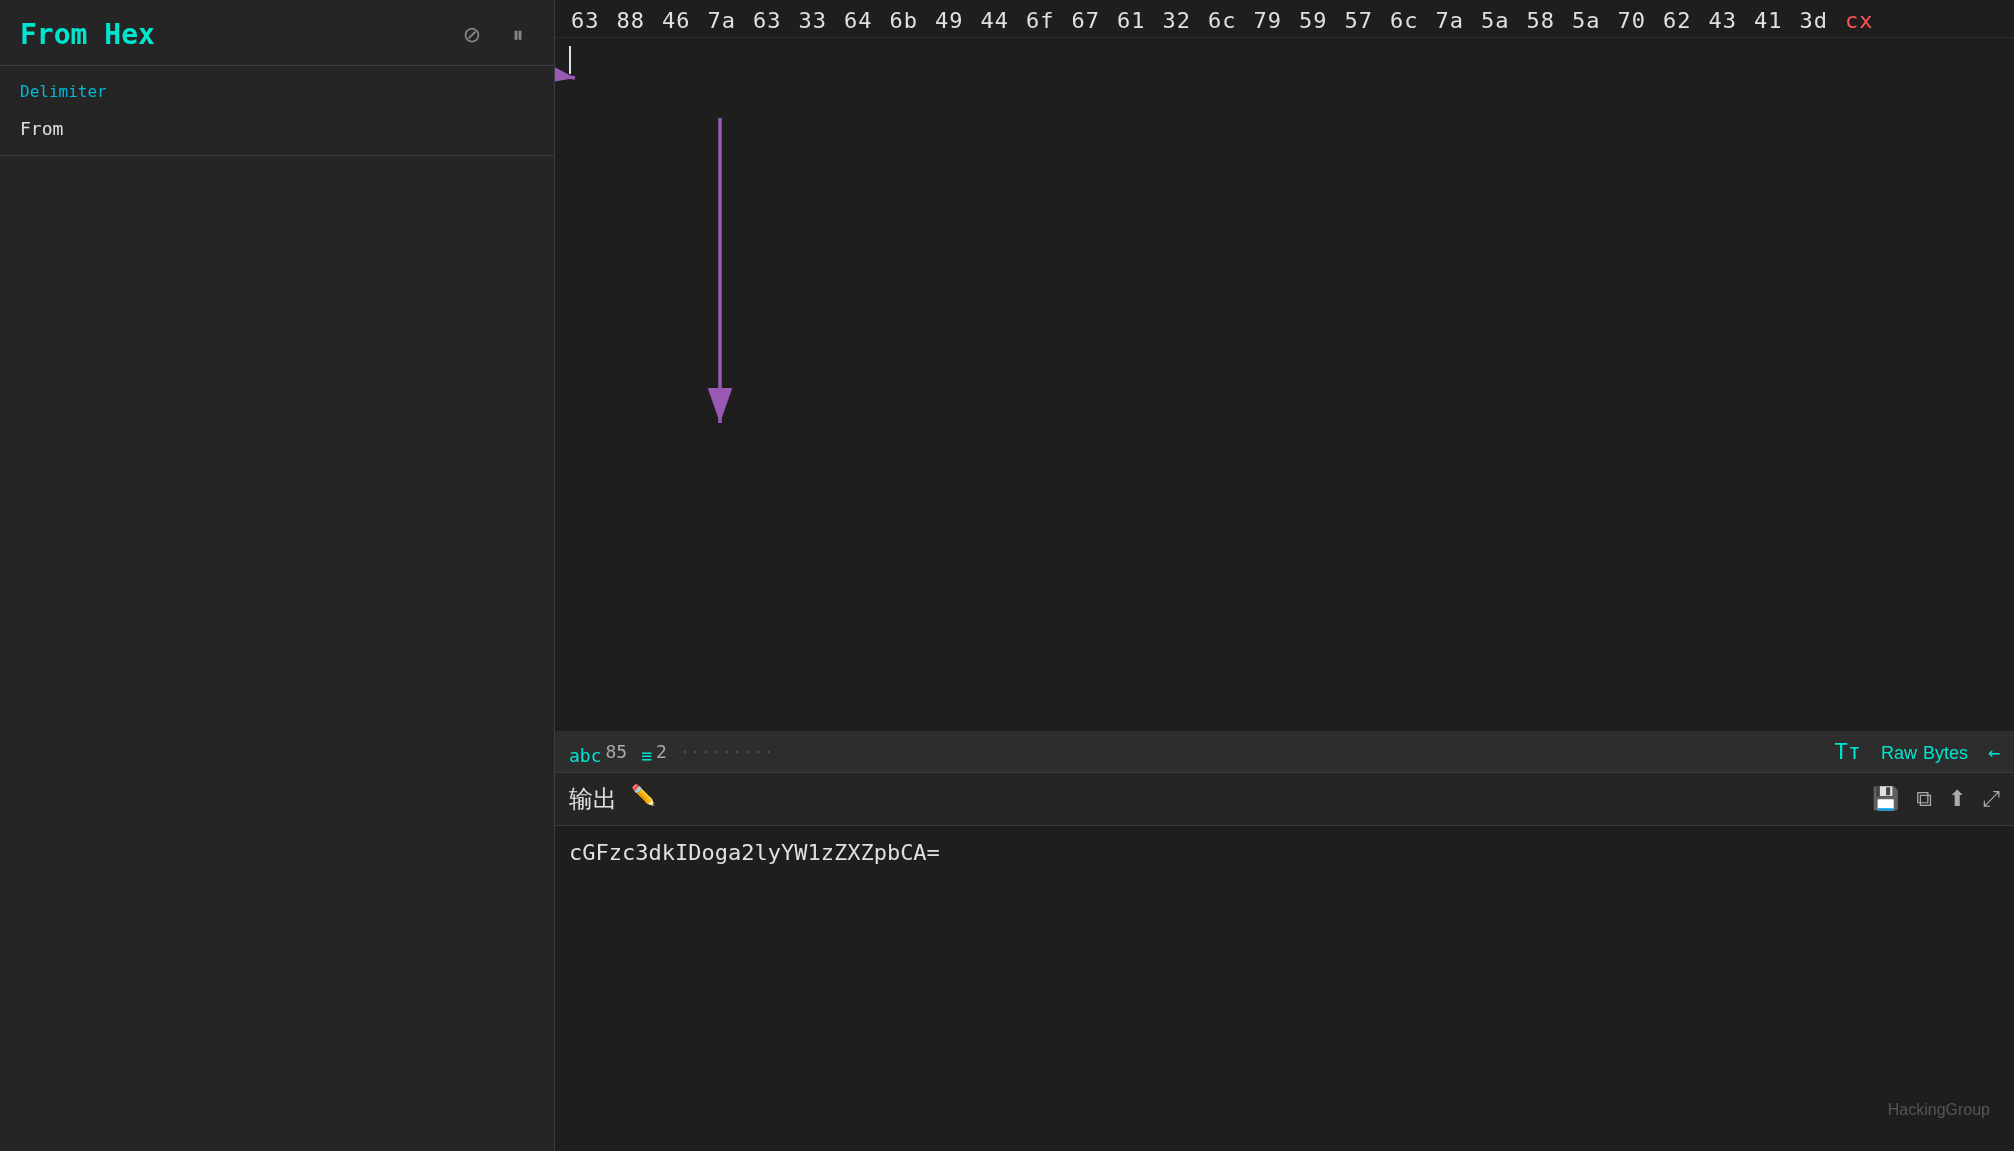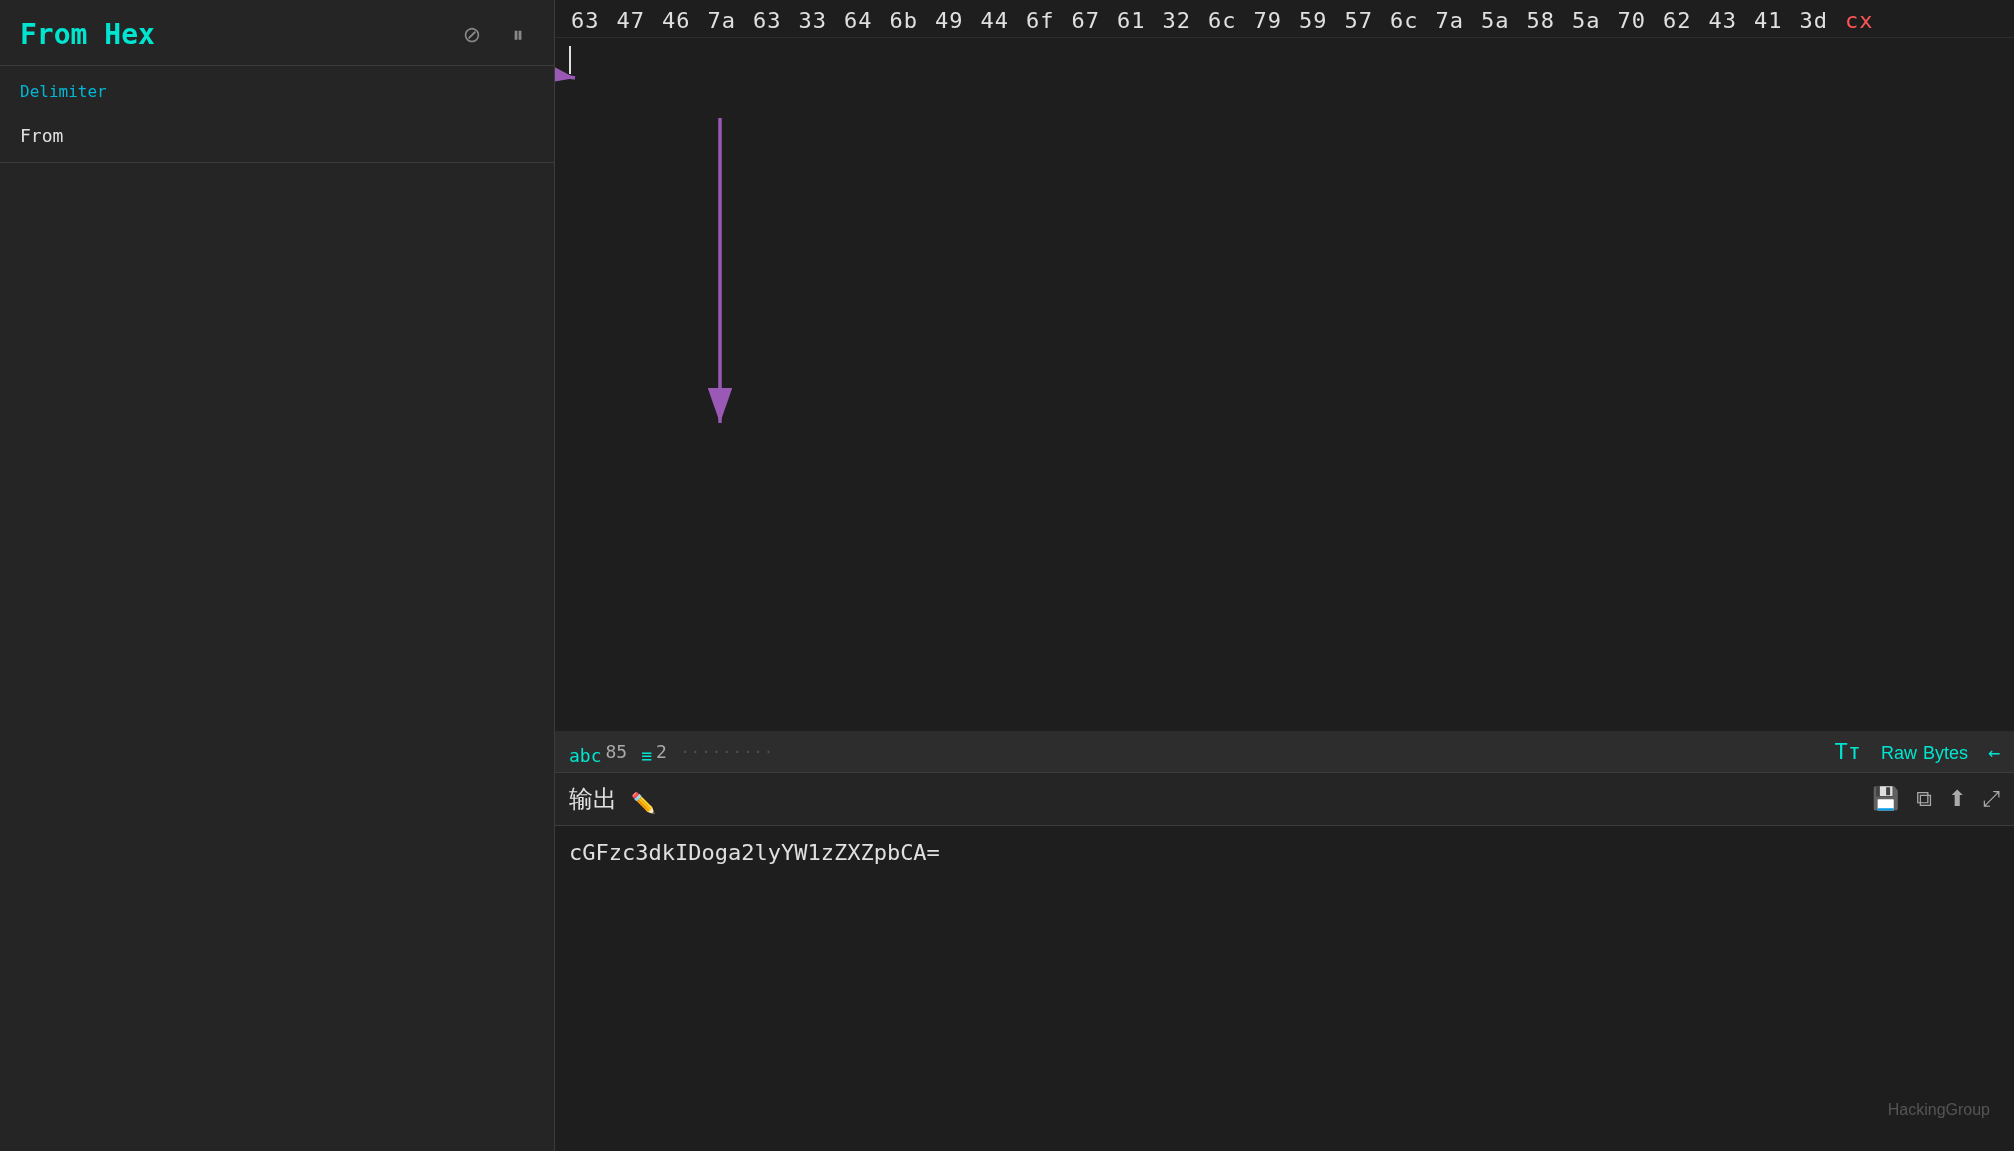--- a/index.html
+++ b/index.html
@@ -61,21 +61,21 @@
     }
 
     .delimiter-section {
       padding: 16px 20px;
       border-bottom: 1px solid #3c3c3c;
     }
 
     .delimiter-label {
       color: #00b8d4;
       font-size: 16px;
-      margin-bottom: 24px;
+      margin-bottom: 17px;
     }
 
     .delimiter-value {
       color: #e0e0e0;
       font-size: 18px;
     }
 
     .left-body {
       flex: 1;
       background: #252526;
@@ -191,21 +191,21 @@
       display: flex;
       align-items: center;
       justify-content: space-between;
       padding: 10px 14px;
       background: #252526;
       border-bottom: 1px solid #3c3c3c;
     }
 
     .output-left {
       display: flex;
-      align-items: flex-end;
+      align-items: flex-start;
       gap: 14px;
     }
 
     .output-label {
       color: #e0e0e0;
       font-size: 24px;
     }
 
     .magic-icon {
       color: #00e5d0;
@@ -294,21 +294,21 @@
   <div class="left-body"></div>
 </div>
 
 <div class="right-panel">
   <div class="right-main">
 
     <div class="hex-input-area">
       <div class="hex-header-row" id="hex-tokens-row">
 
       <span class="hex-token normal">63</span>
-          <span class="hex-token normal">47</span>
+          <span class="hex-token normal">88</span>
           <span class="hex-token normal">46</span>
           <span class="hex-token normal">7a</span>
           <span class="hex-token normal">63</span>
           <span class="hex-token normal">33</span>
           <span class="hex-token normal">64</span>
           <span class="hex-token normal">6b</span>
           <span class="hex-token normal">49</span>
           <span class="hex-token normal">44</span>
           <span class="hex-token normal">6f</span>
           <span class="hex-token normal">67</span>

